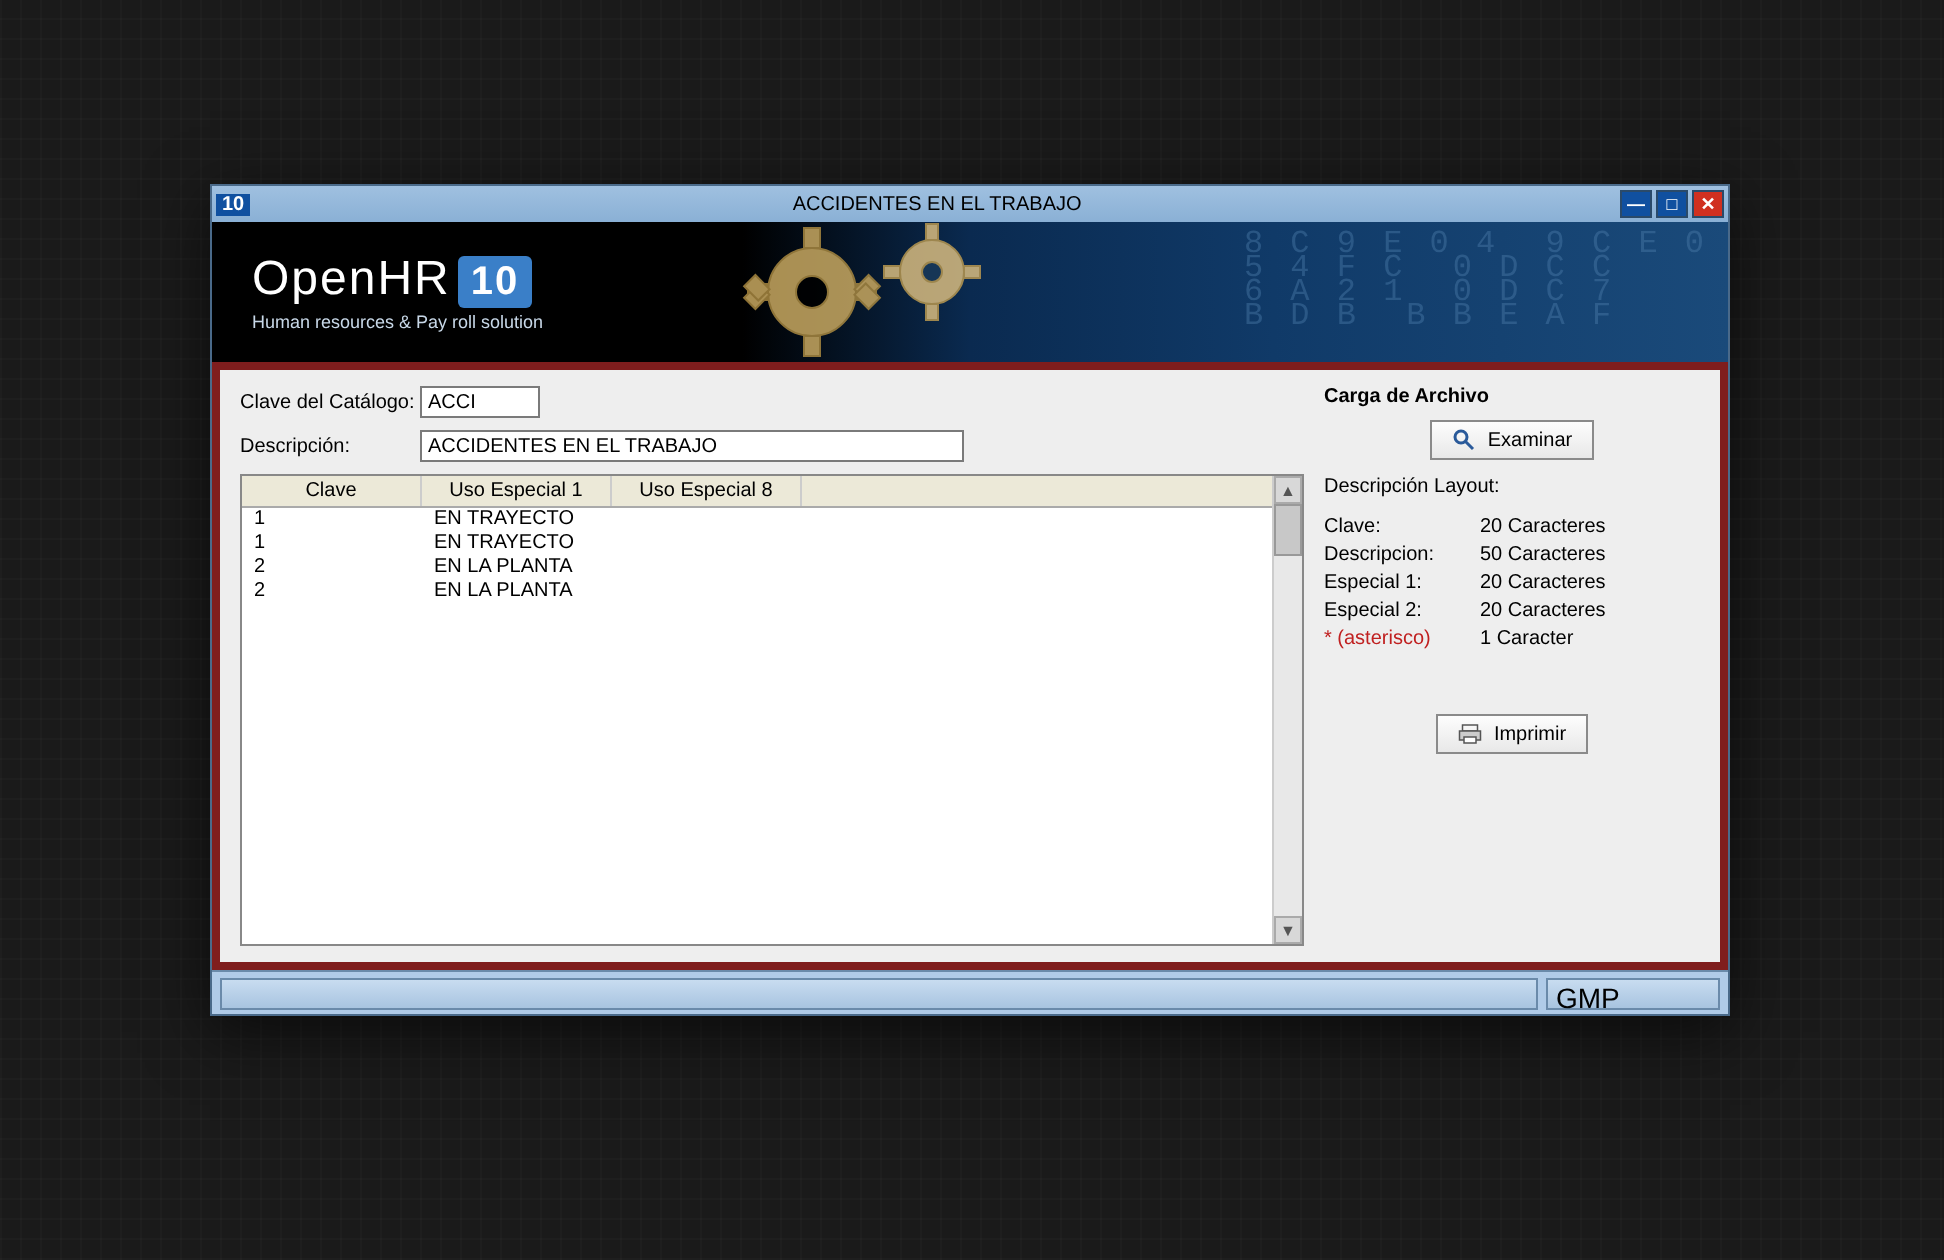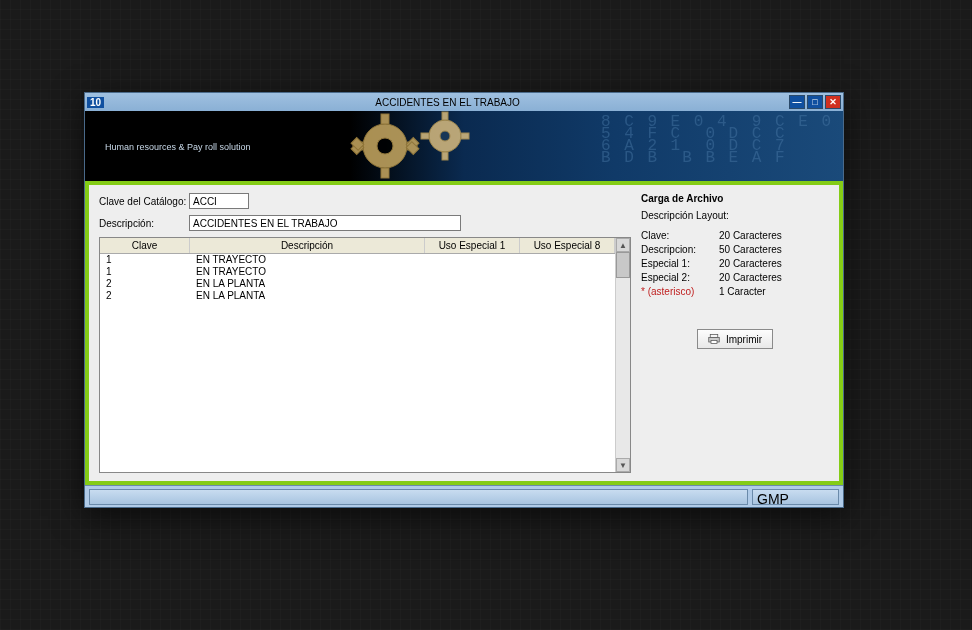--- a/index.html
+++ b/index.html
@@ -10,23 +10,23 @@
       repeating-linear-gradient(0deg, rgba(255,255,255,0.02) 0 1px, transparent 1px 10px),
       repeating-linear-gradient(90deg, rgba(255,255,255,0.02) 0 1px, transparent 1px 10px);
     font-family: Tahoma, Arial, sans-serif;
     font-size: 11px;
     color: #000;
     overflow: hidden;
     position: relative;
   }
   .window {
     position: absolute;
-    left: 84px; top: 92px;
+    left: 105px; top: 92px;
     width: 760px; height: 416px;
-    background: #84cc16;
+    background: #7f1d1d;
     border: 1px solid #4a6a8a;
     box-shadow: 0 8px 30px rgba(0,0,0,0.6);
     display: flex; flex-direction: column;
   }
   .titlebar {
     height: 18px;
     background: linear-gradient(#9fc0e0, #8ab0d5);
     display: flex; align-items: center;
     padding: 0 2px;
     font-size: 10px;
@@ -141,20 +141,23 @@
   <div class="titlebar">
     <span class="appnum">10</span>
     <span class="title">ACCIDENTES EN EL TRABAJO</span>
     <div class="tbtn min">—</div>
     <div class="tbtn max">□</div>
     <div class="tbtn close">✕</div>
   </div>
 
   <div class="banner">
     <div class="logo">
+      <div class="line1">
+        <span>OpenHR</span><span class="ten">10</span>
+      </div>
       <div class="tag">Human resources &amp; Pay roll solution</div>
     </div>
     <svg class="gears" width="170" height="80" viewBox="0 0 170 80">
       <g fill="#c8a860" stroke="#a88840" stroke-width="1">
         <circle cx="40" cy="40" r="22"></circle>
           <circle cx="40" cy="40" r="8" fill="#000"></circle>
         <g transform="translate(40 40)">
           <rect x="-4" y="-32" width="8" height="10"></rect>
             <rect x="-4" y="22" width="8" height="10"></rect>
           <rect x="-32" y="-4" width="10" height="8"></rect>
@@ -190,21 +193,20 @@
       </div>
       <div class="formrow">
         <label>Descripción:</label>
         <input class="desc-input" value="ACCIDENTES EN EL TRABAJO" style="">
       </div>
 
       <div class="grid">
         <div class="grid-main">
           <div class="grid-head">
             <div class="col-clave">Clave</div>
-            <div class="col-desc">Descripción</div>
             <div class="col-e1">Uso Especial 1</div>
             <div class="col-e2">Uso Especial 8</div>
           </div>
           <div class="grid-body">
             <div class="grid-row">
               <div class="col-clave">1</div>
               <div class="col-desc">EN TRAYECTO</div>
               <div class="col-e1"></div>
               <div class="col-e2"></div>
             </div>
@@ -233,20 +235,29 @@
           <div class="track">
               <div class="thumb"></div>
             </div>
           <div class="arrow">▼</div>
         </div>
       </div>
     </div>
 
     <div class="right">
       <div class="section-title">Carga de Archivo</div>
+      <div style="text-align:center; margin-bottom:8px;">
+        <button class="btn">
+          <svg viewBox="0 0 16 16">
+              <circle cx="6" cy="6" r="4" fill="none" stroke="#2a5a9a" stroke-width="2"></circle>
+              <line x1="9" y1="9" x2="14" y2="14" stroke="#2a5a9a" stroke-width="2"></line>
+            </svg>
+          <span>Examinar</span>
+        </button>
+      </div>
       <div>Descripción Layout:</div>
       <div class="layout-table">
         <div class="row">
             <div class="k">Clave:</div>
             <div class="v">20 Caracteres</div>
           </div>
         <div class="row">
             <div class="k">Descripcion:</div>
             <div class="v">50 Caracteres</div>
           </div>

